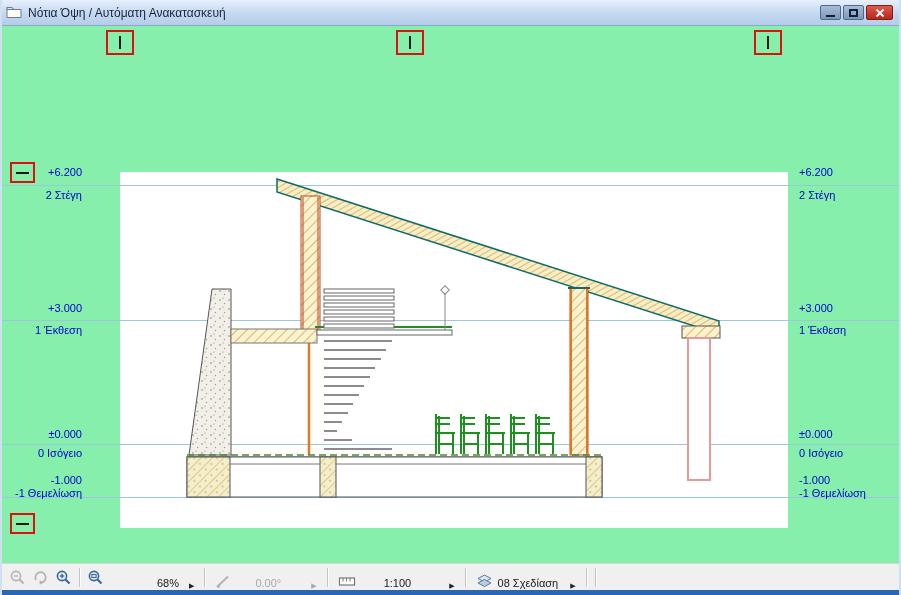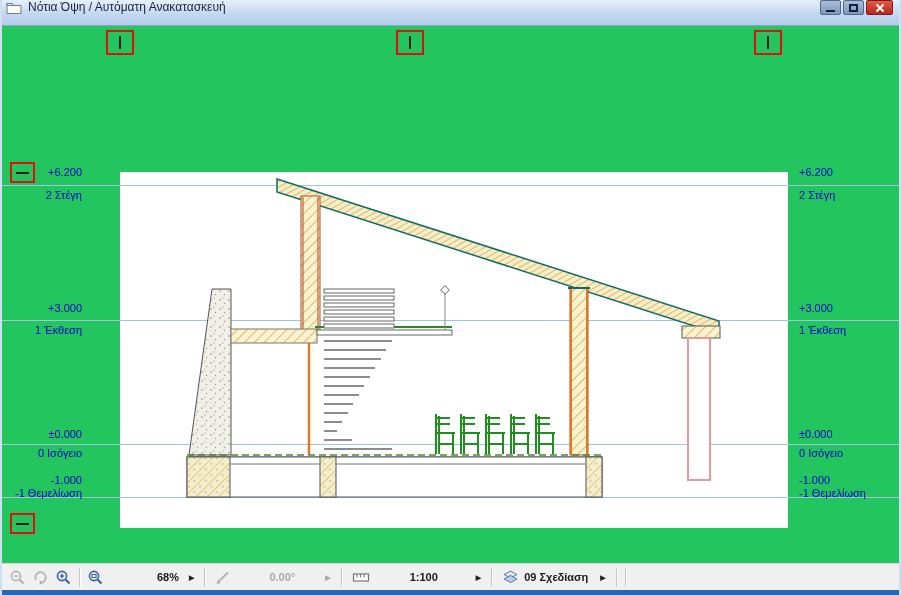--- a/index.html
+++ b/index.html
@@ -4,50 +4,50 @@
 <style>
   * { margin:0; padding:0; box-sizing:border-box; }
   html,body { width:901px; height:595px; background:#fff; }
   body { font-family:"Liberation Sans", sans-serif; }
 
   .window { position:relative; width:901px; height:595px; display:flex; flex-direction:column;
             border-left:2px solid #cfe0f2; border-right:2px solid #cfe0f2; background:#f6fbfd; overflow:hidden; }
 
   
   .titlebar { height:26px; flex:0 0 26px; background:linear-gradient(#e6f0fb,#c6daf1 50%,#b4cdea);
-              border-bottom:1px solid #8fa8c6; display:flex; align-items:flex-start; padding:0 4px; }
+              border-bottom:1px solid #8fa8c6; display:flex; align-items:center; padding:0 4px; }
   .titlebar .title { font-size:12px; color:#16243d; margin-left:6px; flex:1; white-space:nowrap; overflow:hidden; }
   .win-btns { display:flex; gap:2px; padding-right:2px; }
   .win-btn { width:21px; height:15px; border:1px solid #51688b; border-radius:2px;
              background:linear-gradient(#a9bdd6,#7e98ba); display:flex; align-items:center; justify-content:center; cursor:default; }
   .win-btn.close { width:27px; background:linear-gradient(#e2584a,#b5281b); border-color:#7e1d14; }
   .glyph-min { width:9px; height:2px; background:#10213c; margin-top:7px; }
   .glyph-max { width:9px; height:8px; border:2px solid #10213c; }
 
   
-  .canvas { position:relative; flex:1 1 auto; background:#22c55e; overflow:hidden; }
+  .canvas { position:relative; flex:1 1 auto; background:#86efac; overflow:hidden; }
   .paper { position:absolute; left:118px; top:146px; width:668px; height:356px; background:#ffffff; }
   .level-line { position:absolute; left:0; right:0; height:1px; background:#9cc6da; }
   .level-label { position:absolute; font-size:11px; color:#0000cc; line-height:12px; white-space:nowrap; }
   .level-label.left { left:0; width:80px; text-align:right; }
   .level-label.right { left:797px; text-align:left; }
   .drawing-svg { position:absolute; left:0; top:0; }
 
   .marker { position:absolute; border:2px solid #e01010; display:flex; align-items:center; justify-content:center; background:transparent; }
   .marker.top { width:28px; height:25px; }
   .marker.side { width:25px; height:21px; }
   .vbar { width:2px; height:13px; background:#1a1a1a; }
   .hbar { width:13px; height:2px; background:#1a1a1a; }
 
   
   .toolbar { height:27px; flex:0 0 27px; background:#f0f0f0; border-top:1px solid #d6d6d6;
              display:flex; align-items:center; font-size:11px; color:#1a1a1a; padding-left:4px; white-space:nowrap; }
   .tb-icon-btn { width:23px; height:23px; display:flex; align-items:center; justify-content:center; }
   .tb-sep { width:1px; height:19px; background:#c4c4c4; box-shadow:1px 0 0 #ffffff; margin:0 4px; }
-  .tb-combo { display:flex; align-items:center; height:23px; padding:0 6px;font-weight:bold; }
+  .tb-combo { display:flex; align-items:flex-end; height:23px; padding:0 6px; }
   .tb-combo .tb-val { margin:0 12px 0 5px; }
   .arrow { font-size:7px; color:#222; line-height:1; }
   .disabled .tb-val, .disabled .arrow { color:#a8a8a8; }
   .zoom-combo { margin-left:44px; }
   .zoom-combo .tb-val { margin:0 10px 0 0; }
 
   .bottom-strip { height:5px; flex:0 0 5px; background:#2a66b4; }
 </style>
 </head>
 <body>
@@ -274,45 +274,45 @@
       <span class="arrow">▶</span>
     </div>
 
     <div class="tb-sep"></div>
 
     <div class="tb-combo disabled">
       <svg width="16" height="16" viewBox="0 0 16 16">
           <line x1="3" y1="13" x2="13" y2="3.5" stroke="#b4b4b4" stroke-width="2"></line>
           <circle cx="3.4" cy="13.2" r="1.7" fill="#b4b4b4"></circle>
         </svg>
-      <span class="tb-val" style="margin-left:38px">0.00°</span>
+      <span class="tb-val" style="margin-left:24px">0.00°</span>
       <span class="arrow" style="margin-left:18px">▶</span>
     </div>
 
     <div class="tb-sep"></div>
 
     <div class="tb-combo">
       <svg width="18" height="16" viewBox="0 0 18 16">
           <rect x="1.5" y="5" width="15" height="7" fill="#fff" stroke="#777" stroke-width="1.2"></rect>
           <line x1="5" y1="5" x2="5" y2="8.5" stroke="#777"></line>
           <line x1="8.5" y1="5" x2="8.5" y2="8.5" stroke="#777"></line>
           <line x1="12" y1="5" x2="12" y2="8.5" stroke="#777"></line>
         </svg>
-      <span class="tb-val" style="margin-left:40px">1:100</span>
+      <span class="tb-val" style="margin-left:28px">1:100</span>
       <span class="arrow" style="margin-left:26px">▶</span>
     </div>
 
     <div class="tb-sep"></div>
 
     <div class="tb-combo">
       <svg width="17" height="16" viewBox="0 0 17 16">
           <polygon points="8.5,2 15,5.5 8.5,9 2,5.5" fill="#dbe6f2" stroke="#5a7aa0" stroke-width="1"></polygon>
           <polygon points="8.5,6.5 15,10 8.5,13.5 2,10" fill="#b8cde6" stroke="#5a7aa0" stroke-width="1"></polygon>
         </svg>
-      <span class="tb-val">09 Σχεδίαση</span>
+      <span class="tb-val">08 Σχεδίαση</span>
       <span class="arrow">▶</span>
     </div>
 
     <div class="tb-sep"></div>
 
 
     <div class="tb-sep"></div>
 
   </div>
 

